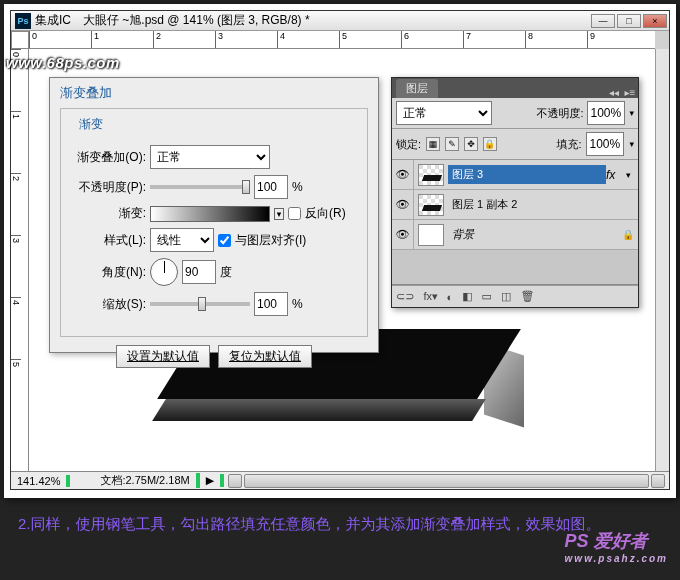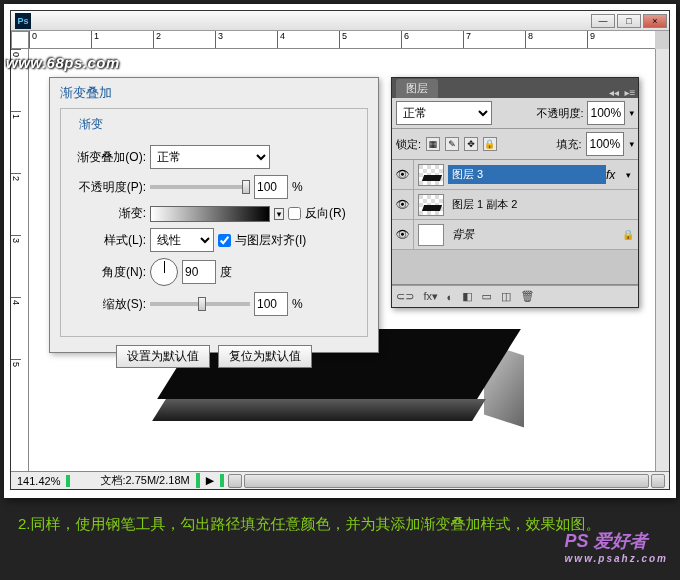--- a/index.html
+++ b/index.html
@@ -33,21 +33,21 @@
 .fieldset-title { color: #1a5a9c; font-size: 12px; margin: -14px 0 6px 4px; background: #ededed; display: inline-block; padding: 0 4px; }
 .row { display: flex; align-items: center; margin: 6px 0; gap: 4px; }
 .row label { width: 75px; text-align: right; }
 select, input[type=text] { border: 1px solid #7a7a7a; background: #fff; height: 24px; font-size: 12px; padding: 0 2px; }
 .grad-bar { width: 120px; height: 16px; border: 1px solid #666; background: linear-gradient(90deg,#fff 0%,#000 100%); }
 .angle-dial { width: 28px; height: 28px; border: 1px solid #666; border-radius: 50%; background: #fff; position: relative; }
 .angle-dial::after { content:""; position:absolute; left:13px; top:2px; width:1px; height:12px; background:#000; }
 .slider { width: 100px; height: 4px; background: #bbb; position: relative; }
 .slider .knob { position: absolute; top: -5px; width: 8px; height: 14px; background: linear-gradient(#f5f5f5,#c8c8c8); border: 1px solid #666; }
 .btnrow { display: flex; gap: 8px; justify-content: center; margin: 8px 0 10px; }
-.btn { border: 1px solid #7a7a7a; background: linear-gradient(#fdfdfd,#e2e2e2); padding: 2px 10px; font-size: 12px; }
+.btn { border: 1px solid #7a7a7a; background: linear-gradient(#fdfdfd,#e2e2e2); padding: 2px 10px; font-size: 12px; text-decoration: underline; }
 
 .layers { position: absolute; left: 380px; top: 66px; width: 248px; background: #535353; border: 1px solid #2b2b2b; box-shadow: 2px 2px 6px rgba(0,0,0,.4); font-size: 11px; color: #000; }
 .layers-tabs { display: flex; background: #535353; height: 20px; align-items: flex-end; }
 .layers-tab { background: #6f6f6f; color: #e8e8e8; padding: 2px 10px; border-top-left-radius: 3px; border-top-right-radius: 3px; margin-left: 4px; font-size: 11px; }
 .layers-tabs .spacer { flex: 1; }
 .layers-tabs .iconbtn { width: 16px; color: #ccc; text-align: center; font-size: 10px; }
 .layers-body { background: #d9d9d9; }
 .layers-opts { display: flex; align-items: center; padding: 3px 4px; gap: 4px; border-bottom: 1px solid #9a9a9a; }
 .layers-lock { display: flex; align-items: center; padding: 3px 4px; gap: 5px; border-bottom: 1px solid #9a9a9a; }
 .lock-icon { width: 14px; height: 14px; border: 1px solid #888; display:flex; align-items:center; justify-content:center; font-size: 9px; background: #eaeaea; }
@@ -60,29 +60,30 @@
 .thumb .mini { position:absolute; left:4px; top:10px; width:18px; height:6px; background:#111; transform: skew(-20deg); }
 .name { flex: 1; padding: 2px 4px; }
 .layer .fx { width: 20px; font-style: italic; font-size: 12px; }
 .layer .lockind { width: 18px; font-size: 10px; text-align:center; }
 .layers-footer { display: flex; background: #d9d9d9; height: 22px; align-items: center; padding: 0 4px; gap: 9px; color: #444; font-size: 11px; border-top: 1px solid #9a9a9a; }
 .layers-footer span { cursor: default; }
 
 .watermark { position: absolute; left: 6px; top: 54px; color: #fff; font-size: 15px; font-style: italic; text-shadow: 1px 1px 2px #000,-1px -1px 2px #000; font-weight: bold; letter-spacing: .5px; }
 .watermark2 { position: absolute; right: 12px; bottom: 16px; color: #b56fd6; font-size: 18px; font-style: italic; font-weight: bold; }
 .watermark2 .sub { font-size: 10px; color: #cfa8e4; display: block; letter-spacing: 2px; }
-.caption { position: absolute; left: 18px; top: 510px; right: 18px; color: #84cc16; font-size: 15px; line-height: 1.9; }
+.caption { position: absolute; left: 18px; top: 510px; right: 18px; color: #8b5cf6; font-size: 15px; line-height: 1.9; }
 </style>
 </head>
 <body>
 
 <div class="frame">
 <div class="ps-window">
   <div class="menubar">
     <div class="ps-icon">Ps</div>
+    <span>集成IC　大眼仔 ~旭.psd @ 141% (图层 3, RGB/8) *</span>
     <div class="win-btns">
       <div class="win-btn">—</div>
       <div class="win-btn">□</div>
       <div class="win-btn close">×</div>
     </div>
   </div>
 
   <div class="corner"></div>
   <div class="ruler-h">
     <div class="tick">0</div>

